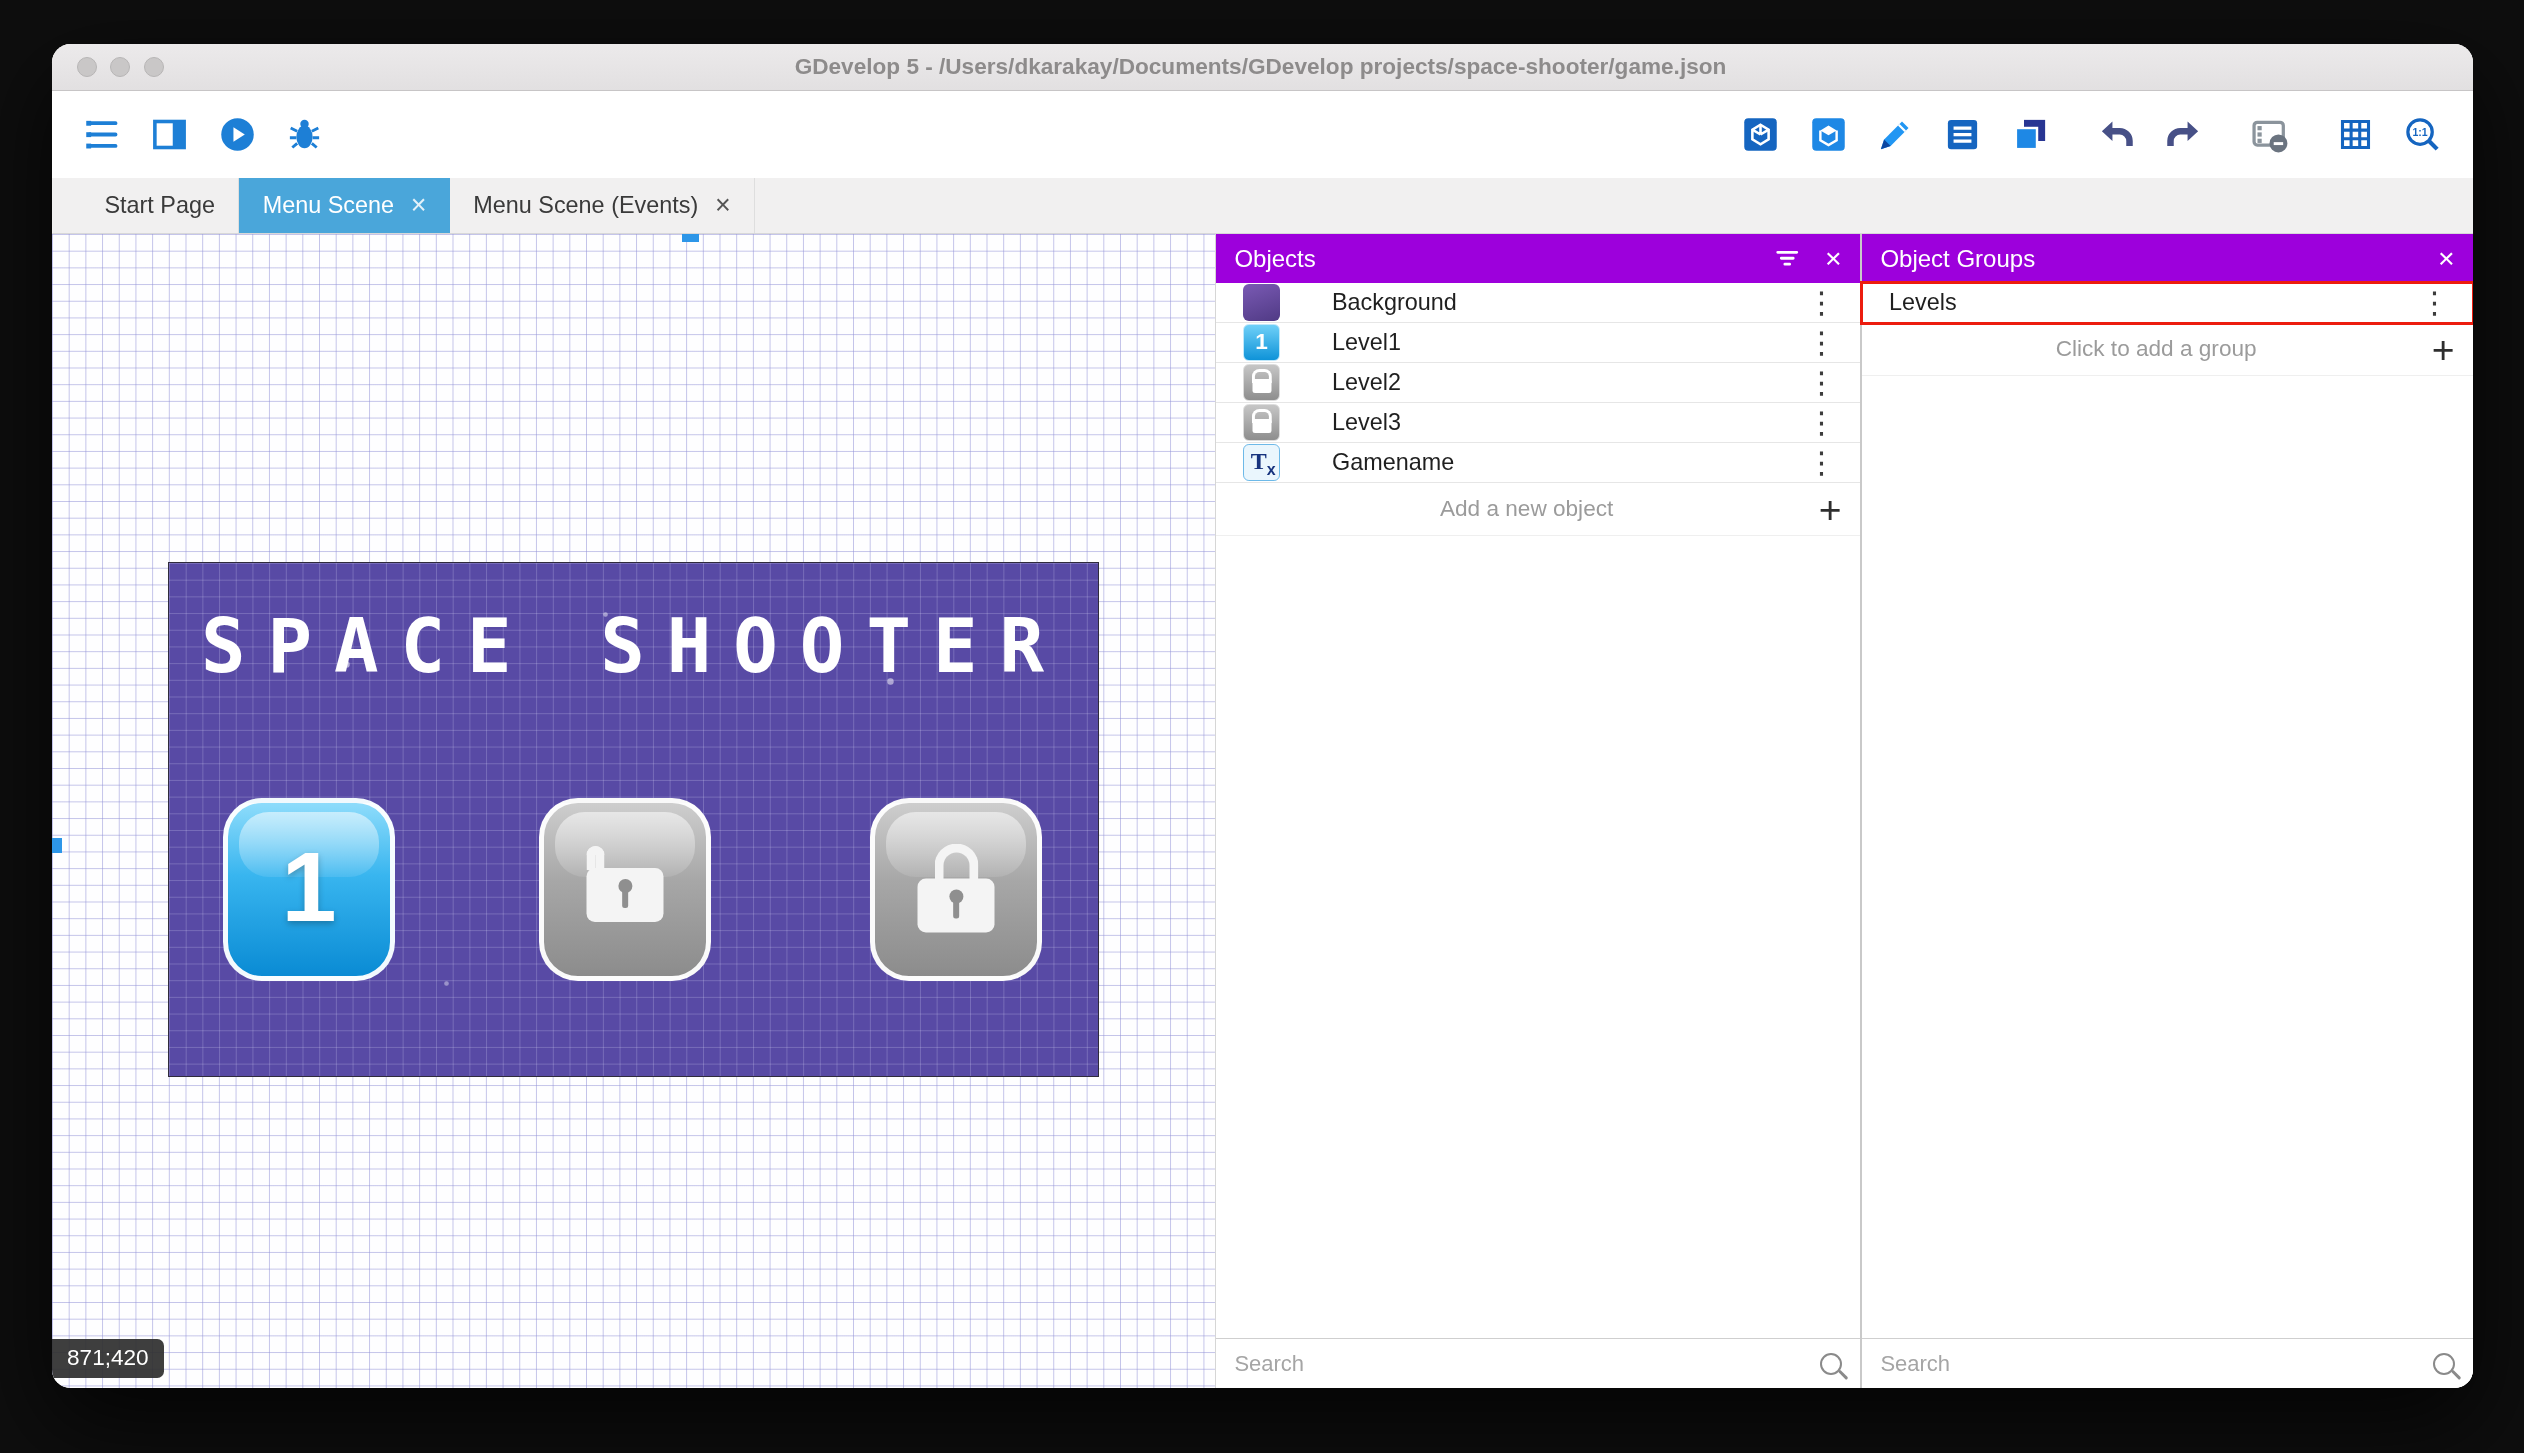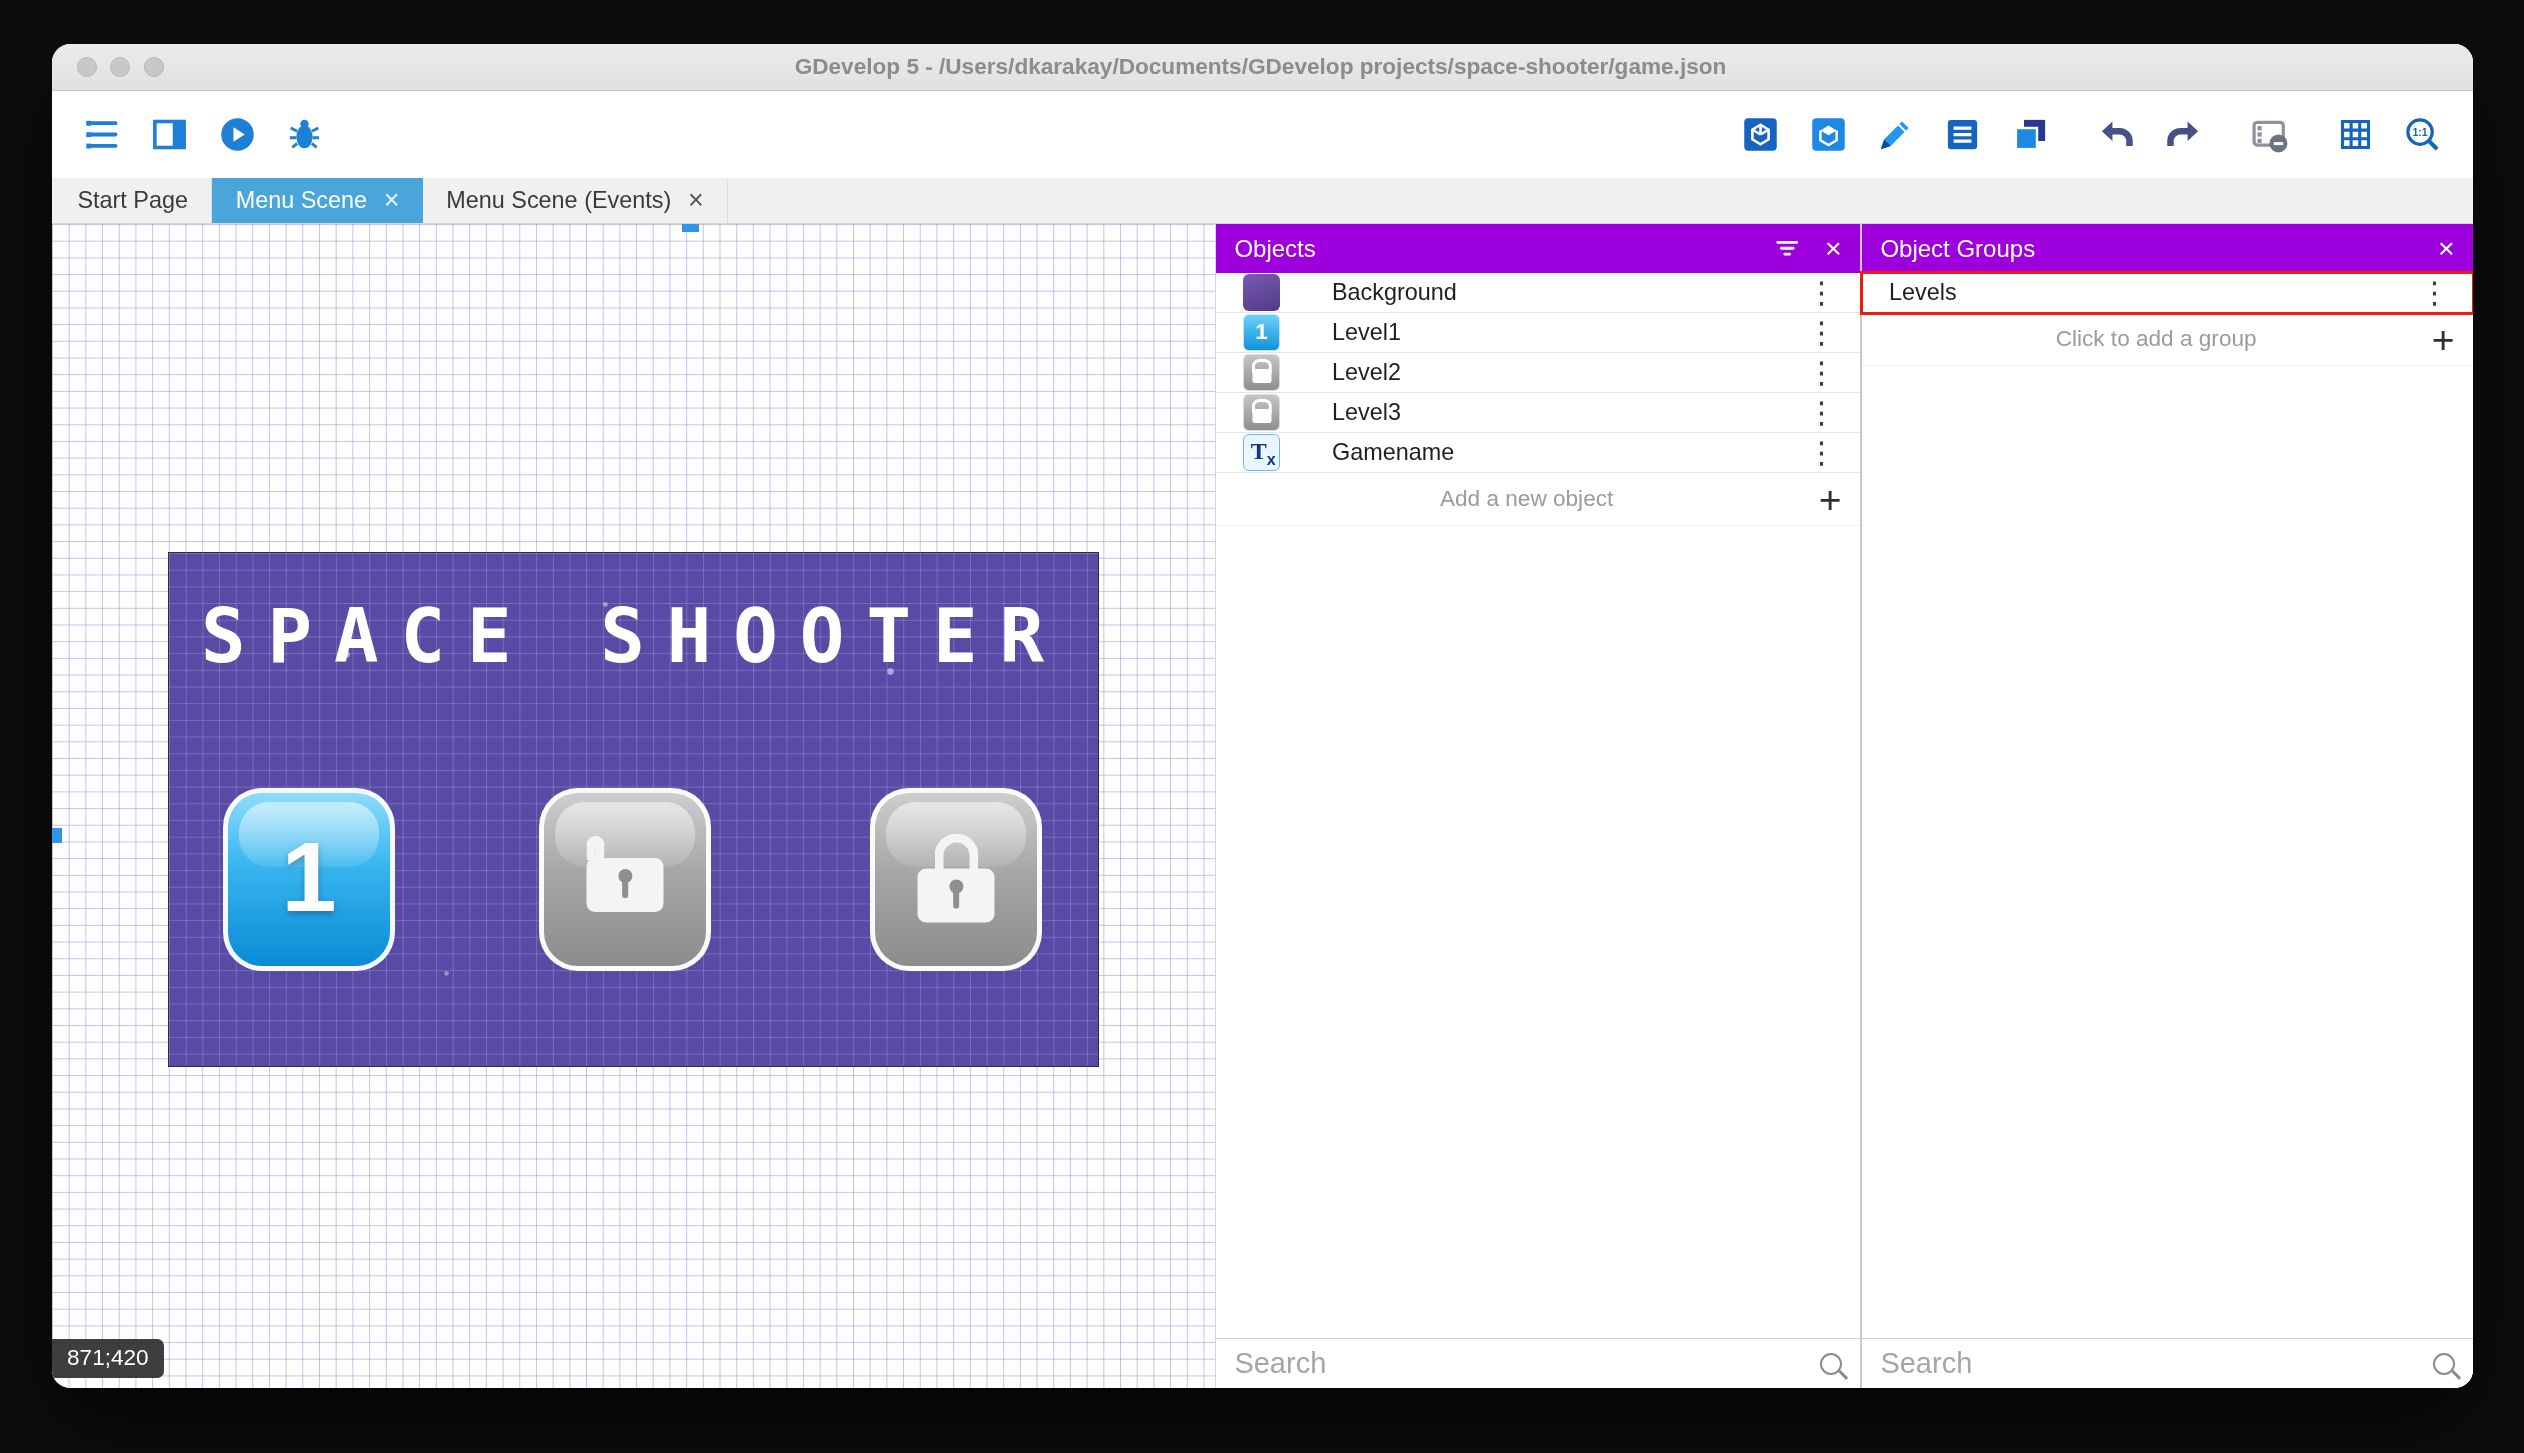--- a/index.html
+++ b/index.html
@@ -19,22 +19,22 @@
 
   
   .toolbar { height:87px; flex:0 0 auto; background:#fff; display:flex; align-items:center;
              justify-content:space-between; padding:0 28.5px; }
   .tgroup { display:flex; align-items:center; gap:23.4px; }
   .tbtn { width:44px; height:44px; display:flex; align-items:center; justify-content:center; cursor:pointer; }
   .tbtn svg { width:39px; height:39px; }
   .gap-l { margin-left:18.4px; }
 
   
-  .tabbar { height:46px; flex:0 0 auto; background:#f1f0f0; border-bottom:0.8px solid #d8d8d8;
-            display:flex; align-items:stretch; padding-left:2px; }
+  .tabbar { height:56px; flex:0 0 auto; background:#f1f0f0; border-bottom:0.8px solid #d8d8d8;
+            display:flex; align-items:stretch; padding-left:29px; }
   .tab { display:flex; align-items:center; gap:16.7px; padding:0 23.4px; font-size:23.4px; color:#3a3a3a;
          border-right:0.8px solid #dedede; cursor:pointer; }
   .tab.active { background:#4aa6da; color:#fff; border-right:none; }
   .tab .close { font-size:27px; line-height:1; opacity:.85; }
 
   
   .content { flex:1; min-height:0; display:flex; position:relative; }
 
   
   .canvas { width:1164px; flex:0 0 auto; position:relative; overflow:hidden;
@@ -113,21 +113,21 @@
   .icon-text .x { position:absolute; right:3.3px; bottom:0.8px; font-size:16px; color:#17337e; font-weight:bold; }
   .rlabel { flex:1; font-size:23.4px; color:#1f1f1f; }
   .dots { font-size:30px; color:#3c3c3c; padding:0 10px; cursor:pointer; }
   .add-row { height:53px; display:flex; align-items:center; padding:0 18.4px; border-bottom:0.8px solid #efefef;
              color:#9b9b9b; font-size:22.6px; cursor:pointer; }
   .add-row .albl { flex:1; text-align:center; }
   .plus { font-size:39px; font-weight:300; color:#2e2e2e; line-height:1; }
   .fspacer { flex:1; }
   .searchrow { height:50px; flex:0 0 auto; border-top:0.8px solid #cfcfcf; display:flex;
                align-items:center; padding:0 18.4px; background:#fff; }
-  .searchrow input { flex:1; border:none; outline:none; font-size:29px; color:#333; background:transparent; }
+  .searchrow input { flex:1; border:none; outline:none; font-size:22px; color:#333; background:transparent; }
   .searchrow input::placeholder { color:#a5a5a5; }
   .mag { width:22px; height:22px; border:2.5px solid #8a8a8a; border-radius:50%; position:relative;
          margin-left:11.7px; flex:0 0 auto; }
   .mag::after { content:""; position:absolute; width:11.7px; height:3.3px; background:#8a8a8a;
                 border-radius:1.7px; transform:rotate(45deg); right:-9.2px; bottom:-4.2px; }
 
   .annotated { outline:3.3px solid #ec1c0e; outline-offset:-1.7px; position:relative; z-index:3; }
 
   .toast { position:absolute; left:944px; top:1051px; width:531px; height:70px; background:#3a3a3a;
            color:#fff; display:flex; align-items:center; padding:0 23.4px; font-size:24px;

